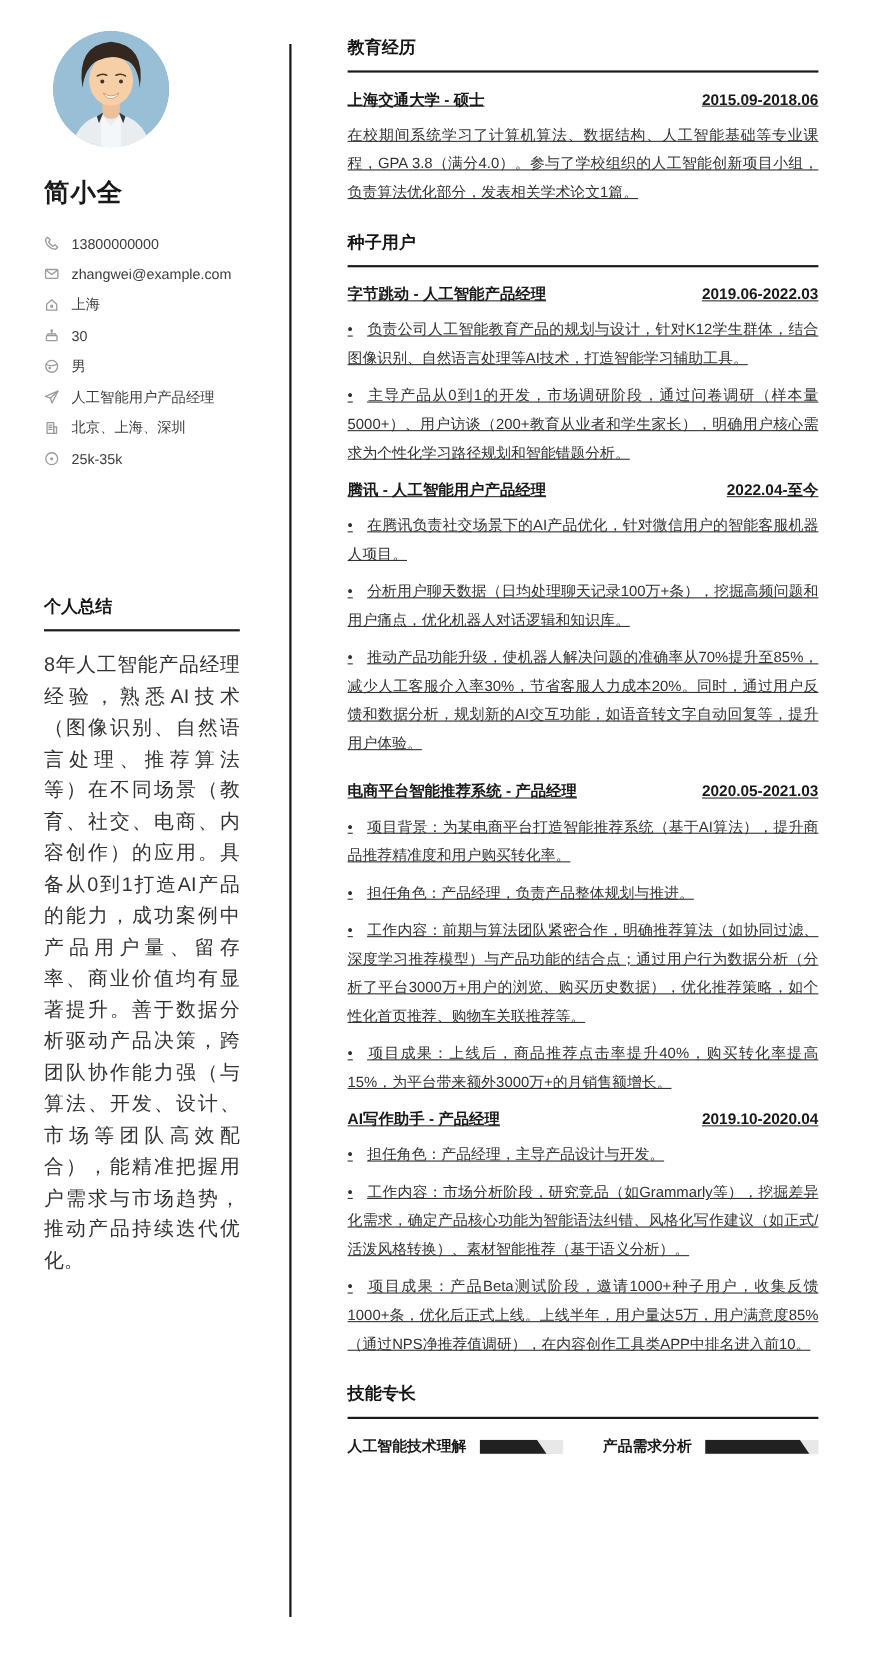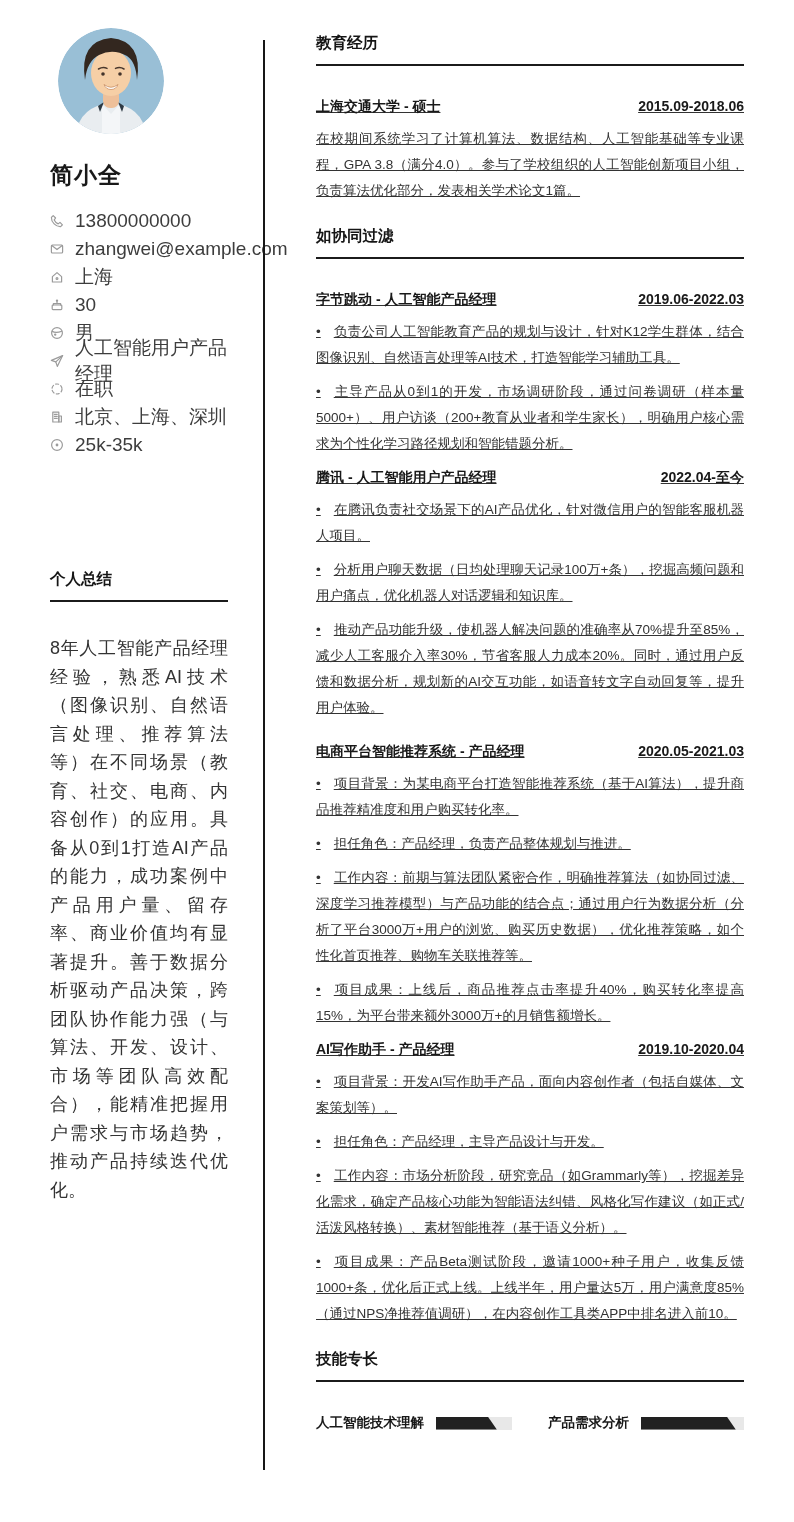--- a/index.html
+++ b/index.html
@@ -2,32 +2,32 @@
 <html><head>
 <meta charset="utf-8">
 <style>
   * { margin:0; padding:0; box-sizing:border-box; }
   html,body { background:#fff; }
   body {
     width:794px; height:1522px; position:relative; overflow:hidden;
     font-family:"Liberation Sans", sans-serif; color:#333;
   }
   
-  .sidebar { position:absolute; left:50px; top:28px; width:178px; }
+  .sidebar { position:absolute; left:40px; top:28px; width:178px; }
   .avatar { width:106px; height:106px; margin-left:8px; border-radius:50%; overflow:hidden; }
   .avatar svg { display:block; width:100%; height:100%; }
   .name { font-size:23px; font-weight:bold; color:#191919; margin-top:26px; letter-spacing:1px; }
   .contact-list { list-style:none; margin-top:16px; }
-  .contact-list li { display:flex; align-items:center; gap:11px; height:28px; font-size:19px; color:#3d3d3d; }
+  .contact-list li { display:flex; align-items:center; gap:11px; height:28px; font-size:13px; color:#3d3d3d; }
   .cicon { width:14px; height:14px; flex:0 0 14px; display:flex; }
   .cicon svg { width:14px; height:14px; stroke:#9b9b9b; fill:none; stroke-width:1.2; stroke-linecap:round; stroke-linejoin:round; }
   .summary-section { margin-top:110px; }
   h2.sec {
     font-size:15.5px; font-weight:bold; color:#151515;
-    padding-bottom:10px; border-bottom:2px solid #1b1b1b; margin-bottom:32px;
+    padding-bottom:10px; border-bottom:2px solid #1b1b1b; margin-bottom:16px;
   }
   .summary-text { font-size:18px; line-height:28.5px; color:#333; text-align:justify; }
   
   .divider { position:absolute; left:263px; top:40px; width:2px; height:1430px; background:#161616; }
   
   .main { position:absolute; left:316px; top:33px; width:428px; }
   .main section { margin-bottom:22px; }
   .entry { margin-bottom:12px;text-decoration:underline; }
   .entry-head { display:flex; justify-content:space-between; align-items:baseline; font-size:14px; font-weight:bold; color:#191919; margin:4px 0 10px; }
   .entry-date { font-size:14px; font-weight:bold; color:#191919; white-space:nowrap; }
@@ -125,28 +125,20 @@
         <svg viewBox="0 0 14 14">
             <path d="M12.6 1.6 L1.4 6.4 L5.8 7.9 L7.3 12.4 Z"></path>
             <path d="M5.8 7.9 L12.6 1.6"></path>
           </svg>
       </span>
       <span>人工智能用户产品经理</span>
     </li>
     <li>
       <span class="cicon">
         <svg viewBox="0 0 14 14">
-            <circle cx="7" cy="7" r="5" stroke-dasharray="3 2.4"></circle>
-          </svg>
-      </span>
-      <span>在职</span>
-    </li>
-    <li>
-      <span class="cicon">
-        <svg viewBox="0 0 14 14">
             <rect x="2.8" y="2.2" width="6" height="9.8"></rect>
             <rect x="8.8" y="6" width="2.6" height="6"></rect>
             <path d="M4.4 4.4 h2.8 M4.4 6.4 h2.8 M4.4 8.4 h2.8"></path>
           </svg>
       </span>
       <span>北京、上海、深圳</span>
     </li>
     <li>
       <span class="cicon">
         <svg viewBox="0 0 14 14">
@@ -173,21 +165,21 @@
     <div class="entry">
       <div class="entry-head">
         <span>上海交通大学 - 硕士</span>
         <span class="entry-date">2015.09-2018.06</span>
       </div>
       <p class="desc">在校期间系统学习了计算机算法、数据结构、人工智能基础等专业课程，GPA 3.8（满分4.0）。参与了学校组织的人工智能创新项目小组，负责算法优化部分，发表相关学术论文1篇。</p>
     </div>
   </section>
 
   <section>
-    <h2 class="sec">如协同过滤</h2>
+    <h2 class="sec">种子用户</h2>
 
     <div class="entry">
       <div class="entry-head">
         <span>字节跳动 - 人工智能产品经理</span>
         <span class="entry-date">2019.06-2022.03</span>
       </div>
       <p class="bullet">负责公司人工智能教育产品的规划与设计，针对K12学生群体，结合图像识别、自然语言处理等AI技术，打造智能学习辅助工具。</p>
       <p class="bullet">主导产品从0到1的开发，市场调研阶段，通过问卷调研（样本量5000+）、用户访谈（200+教育从业者和学生家长），明确用户核心需求为个性化学习路径规划和智能错题分析。</p>
     </div>
 
@@ -213,21 +205,20 @@
       <p class="bullet">担任角色：产品经理，负责产品整体规划与推进。</p>
       <p class="bullet">工作内容：前期与算法团队紧密合作，明确推荐算法（如协同过滤、深度学习推荐模型）与产品功能的结合点；通过用户行为数据分析（分析了平台3000万+用户的浏览、购买历史数据），优化推荐策略，如个性化首页推荐、购物车关联推荐等。</p>
       <p class="bullet">项目成果：上线后，商品推荐点击率提升40%，购买转化率提高15%，为平台带来额外3000万+的月销售额增长。</p>
     </div>
 
     <div class="entry">
       <div class="entry-head">
         <span>AI写作助手 - 产品经理</span>
         <span class="entry-date">2019.10-2020.04</span>
       </div>
-      <p class="bullet">项目背景：开发AI写作助手产品，面向内容创作者（包括自媒体、文案策划等）。</p>
       <p class="bullet">担任角色：产品经理，主导产品设计与开发。</p>
       <p class="bullet">工作内容：市场分析阶段，研究竞品（如Grammarly等），挖掘差异化需求，确定产品核心功能为智能语法纠错、风格化写作建议（如正式/活泼风格转换）、素材智能推荐（基于语义分析）。</p>
       <p class="bullet">项目成果：产品Beta测试阶段，邀请1000+种子用户，收集反馈1000+条，优化后正式上线。上线半年，用户量达5万，用户满意度85%（通过NPS净推荐值调研），在内容创作工具类APP中排名进入前10。</p>
     </div>
   </section>
 
   <section>
     <h2 class="sec">技能专长</h2>
     <div class="skills-grid">
       <div class="skill">

